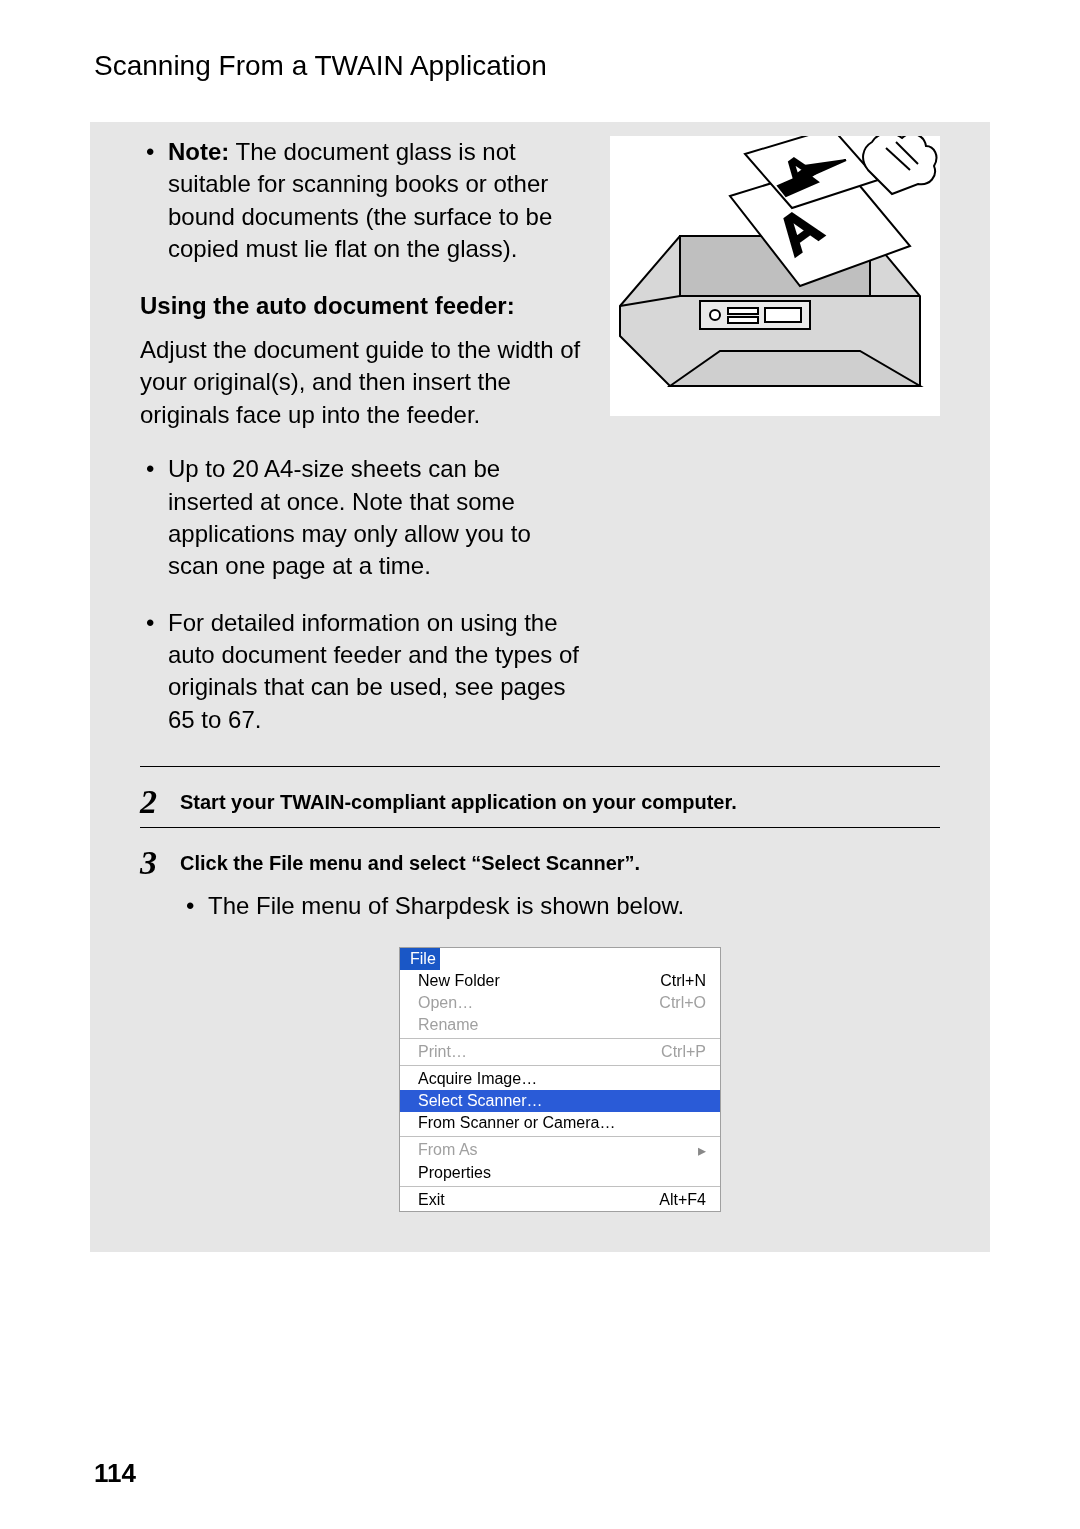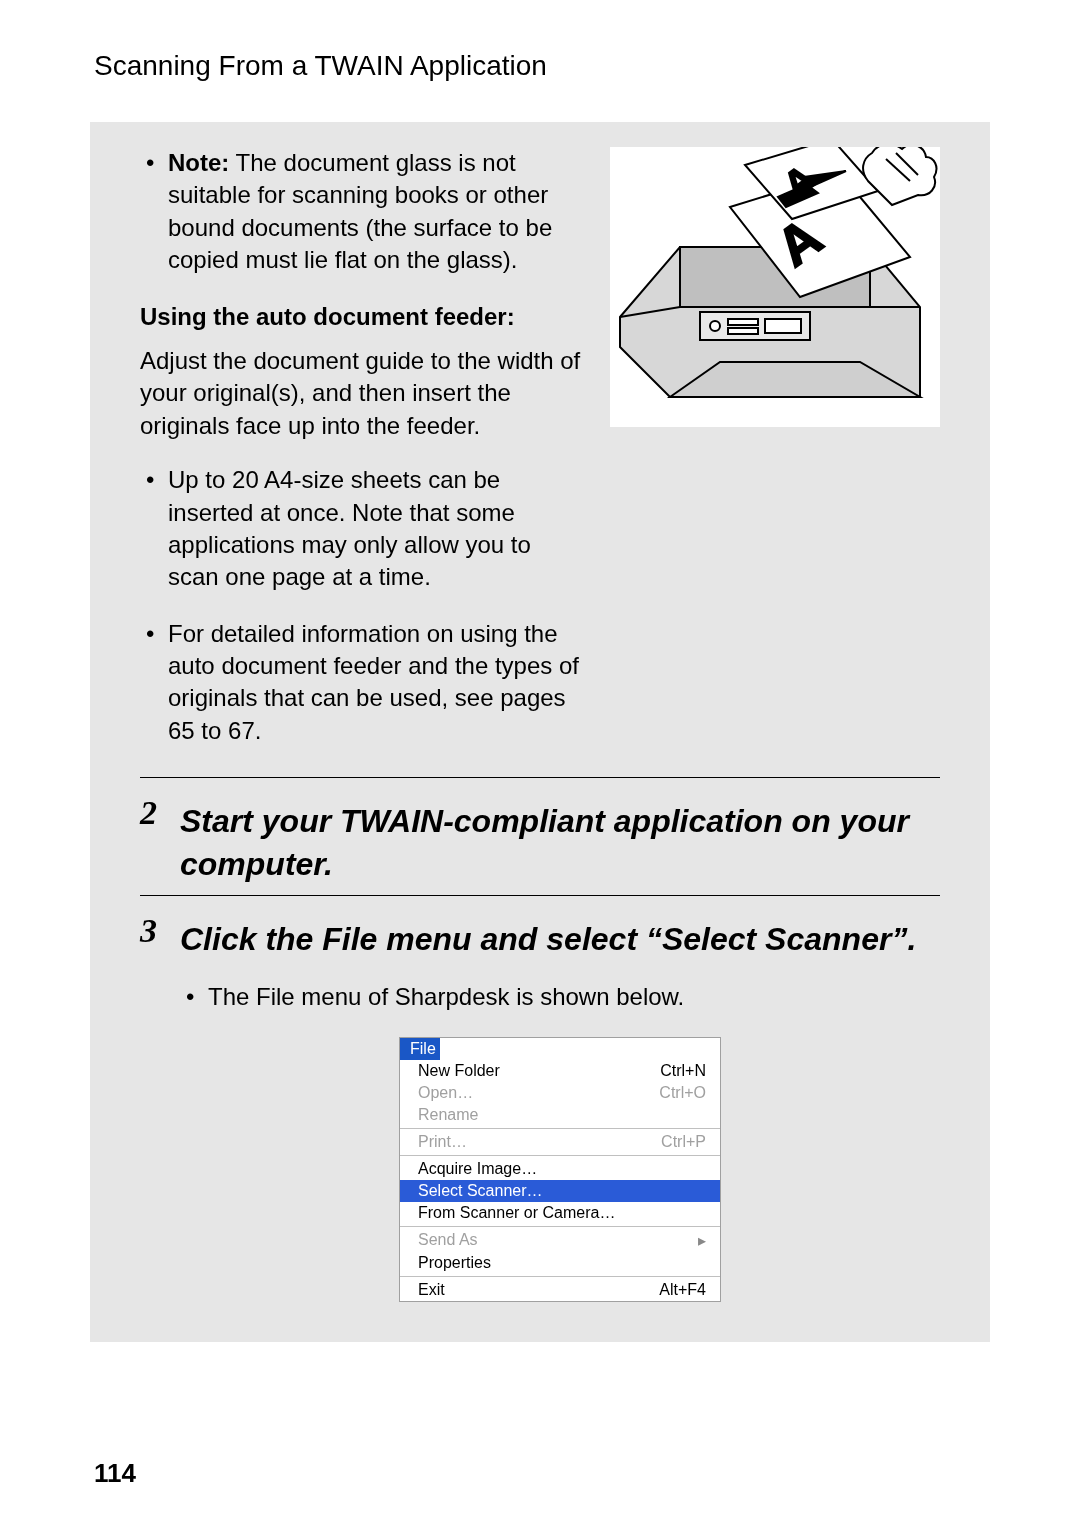--- a/index.html
+++ b/index.html
@@ -16,21 +16,21 @@
     box-sizing: border-box;
     padding: 50px 90px 0 90px;
   }
   .page-title {
     font-size: 28px;
     font-weight: 400;
     margin: 0 0 40px 4px;
   }
   .content-box {
     background: #e6e6e6;
-    padding: 25px 50px 40px 50px;
+    padding: 14px 50px 40px 50px;
     box-sizing: border-box;
   }
   .flex-row {
     display: flex;
     gap: 24px;
   }
   .flex-left {
     flex: 1;
   }
   .flex-right {
@@ -87,27 +87,26 @@
     font-style: italic;
     font-weight: 700;
     font-size: 34px;
     line-height: 1;
     width: 24px;
     flex: none;
     font-family: Georgia, "Times New Roman", serif;
   }
   .step-text {
     font-weight: 700;
-    font-size: 32px;
+    font-size: 20px;
     line-height: 1.35;
     padding-top: 4px;
-    font-style: italic;
   }
   .step-body {
-    margin-top: 20px;
+    margin-top: 10px;
   }
   .step-body-indent {
     padding-left: 40px;
   }
   .menu-figure {
     width: 320px;
     margin: 10px auto 0 auto;
     background: #ffffff;
     border: 1px solid #a0a0a0;
     font-size: 16px;
@@ -263,21 +262,21 @@
             <div class="menu-item highlight">
               <span>Select Scanner…</span>
               <span></span>
             </div>
             <div class="menu-item">
               <span>From Scanner or Camera…</span>
               <span></span>
             </div>
             <hr class="menu-sep">
             <div class="menu-item disabled">
-              <span>Send As</span>
+              <span>From As</span>
               <span class="submenu-arrow">▸</span>
             </div>
             <div class="menu-item">
               <span>Properties</span>
               <span></span>
             </div>
             <hr class="menu-sep">
             <div class="menu-item">
               <span>Exit</span>
               <span>Alt+F4</span>

